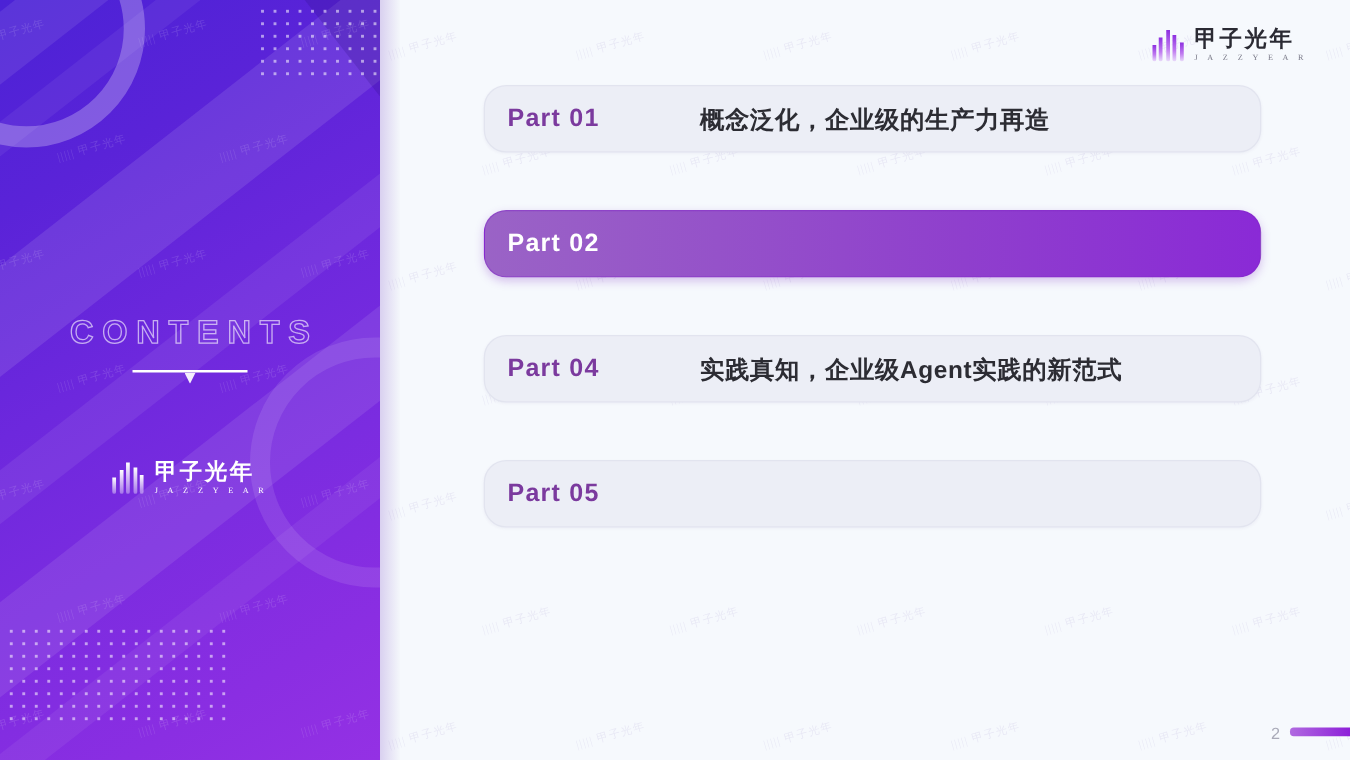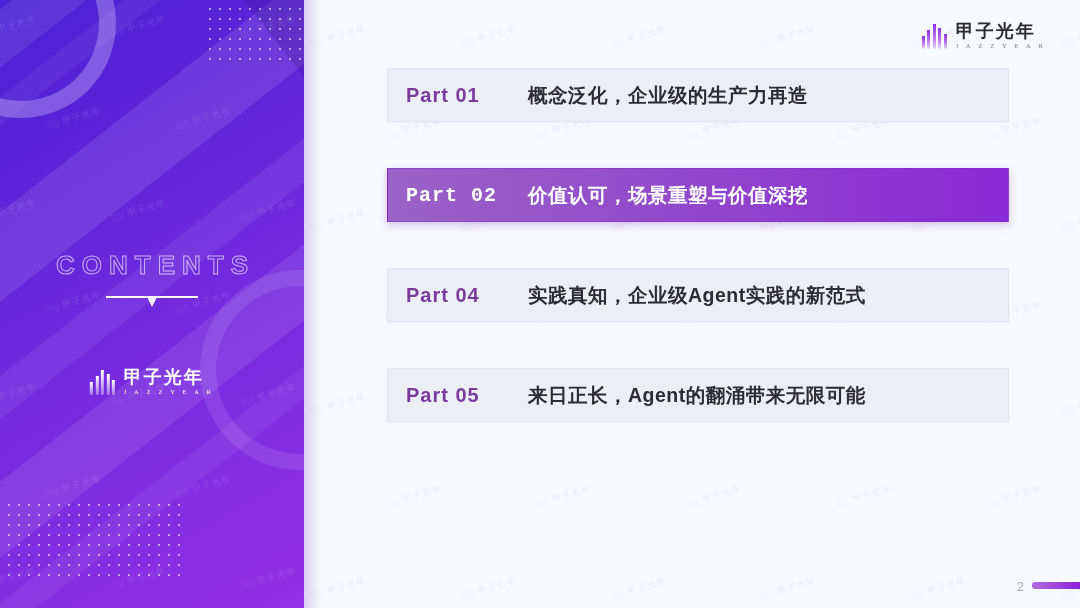--- a/index.html
+++ b/index.html
@@ -220,28 +220,29 @@
   .toc {
     position: absolute;
     left: 67px;
     top: 68px;
     width: 622px;
   }
   .toc-row {
     position: relative;
     height: 54px;
     margin-bottom: 46px;
-    border-radius: 0;
+    border-radius: 18px;
     background: #eceef6;
     border: 1px solid #e2e4ef;
     box-sizing: border-box;
     display: flex;
     align-items: center;
     padding-left: 18px;
     box-shadow: 0 1px 2px rgba(90,80,140,0.05);
+    gap: 32px;
   }
   .toc-row:last-child { margin-bottom: 0; }
   .toc-row .part-label {
     font-size: 20px;
     font-weight: bold;
     color: #7b3a9e;
     letter-spacing: 1px;
     white-space: nowrap;
     width: 122px;
     flex: none;
@@ -252,21 +253,21 @@
     color: #2c2c33;
     letter-spacing: 0.5px;
     white-space: nowrap;
   }
   .toc-row.active {
     background: linear-gradient(to right, #9a63c6 0%, #9552c9 30%, #8f3fcd 62%, #8a2ad6 100%);
     border-color: rgba(130,40,200,0.45);
     box-shadow: 0 3px 8px rgba(125,45,195,0.28);
   }
   .toc-row.active .part-label,
-  .toc-row.active .part-title { color: #ffffff; font-family: Liberation Mono, monospace; }
+  .toc-row.active .part-title { color: #ffffff; }
 
   
   .page-num {
     position: absolute;
     right: 55px;
     bottom: 14px;
     font-size: 13px;
     color: #a9aab8;
     letter-spacing: 1px;
   }
@@ -396,28 +397,26 @@
       </span>
     </div>
 
     <div class="toc">
       <div class="toc-row">
         <span class="part-label">Part  01</span>
         <span class="part-title">概念泛化，企业级的生产力再造</span>
       </div>
       <div class="toc-row active">
         <span class="part-label">Part  02</span>
-        <span class="part-title">价值认可，场景重塑与价值深挖</span>
       </div>
       <div class="toc-row">
         <span class="part-label">Part  04</span>
         <span class="part-title">实践真知，企业级Agent实践的新范式</span>
       </div>
       <div class="toc-row">
         <span class="part-label">Part  05</span>
-        <span class="part-title">来日正长，Agent的翻涌带来无限可能</span>
       </div>
     </div>
 
     <div class="page-num">2</div>
     <div class="page-bar"></div>
   </div>
 </div>
 
 </body></html>

